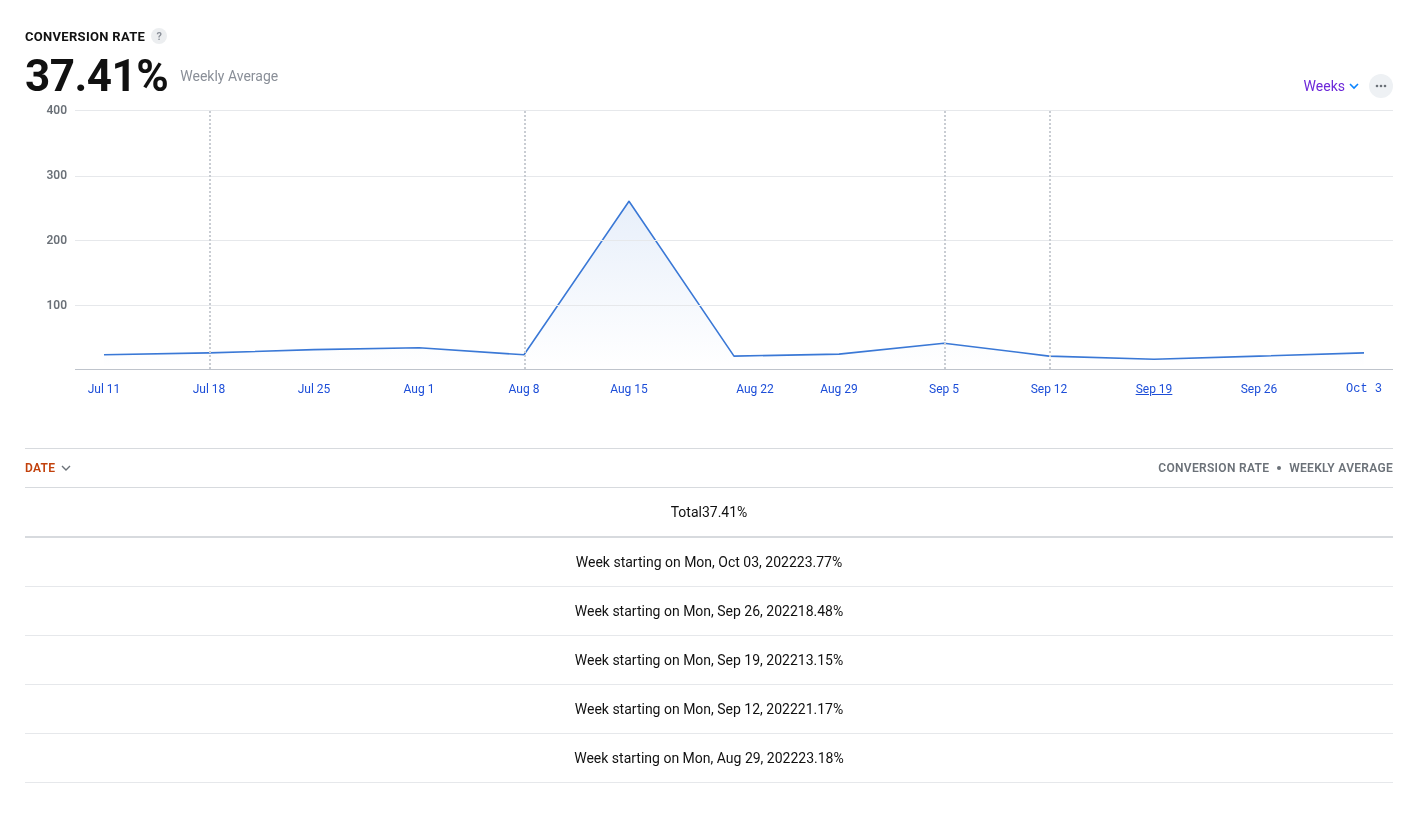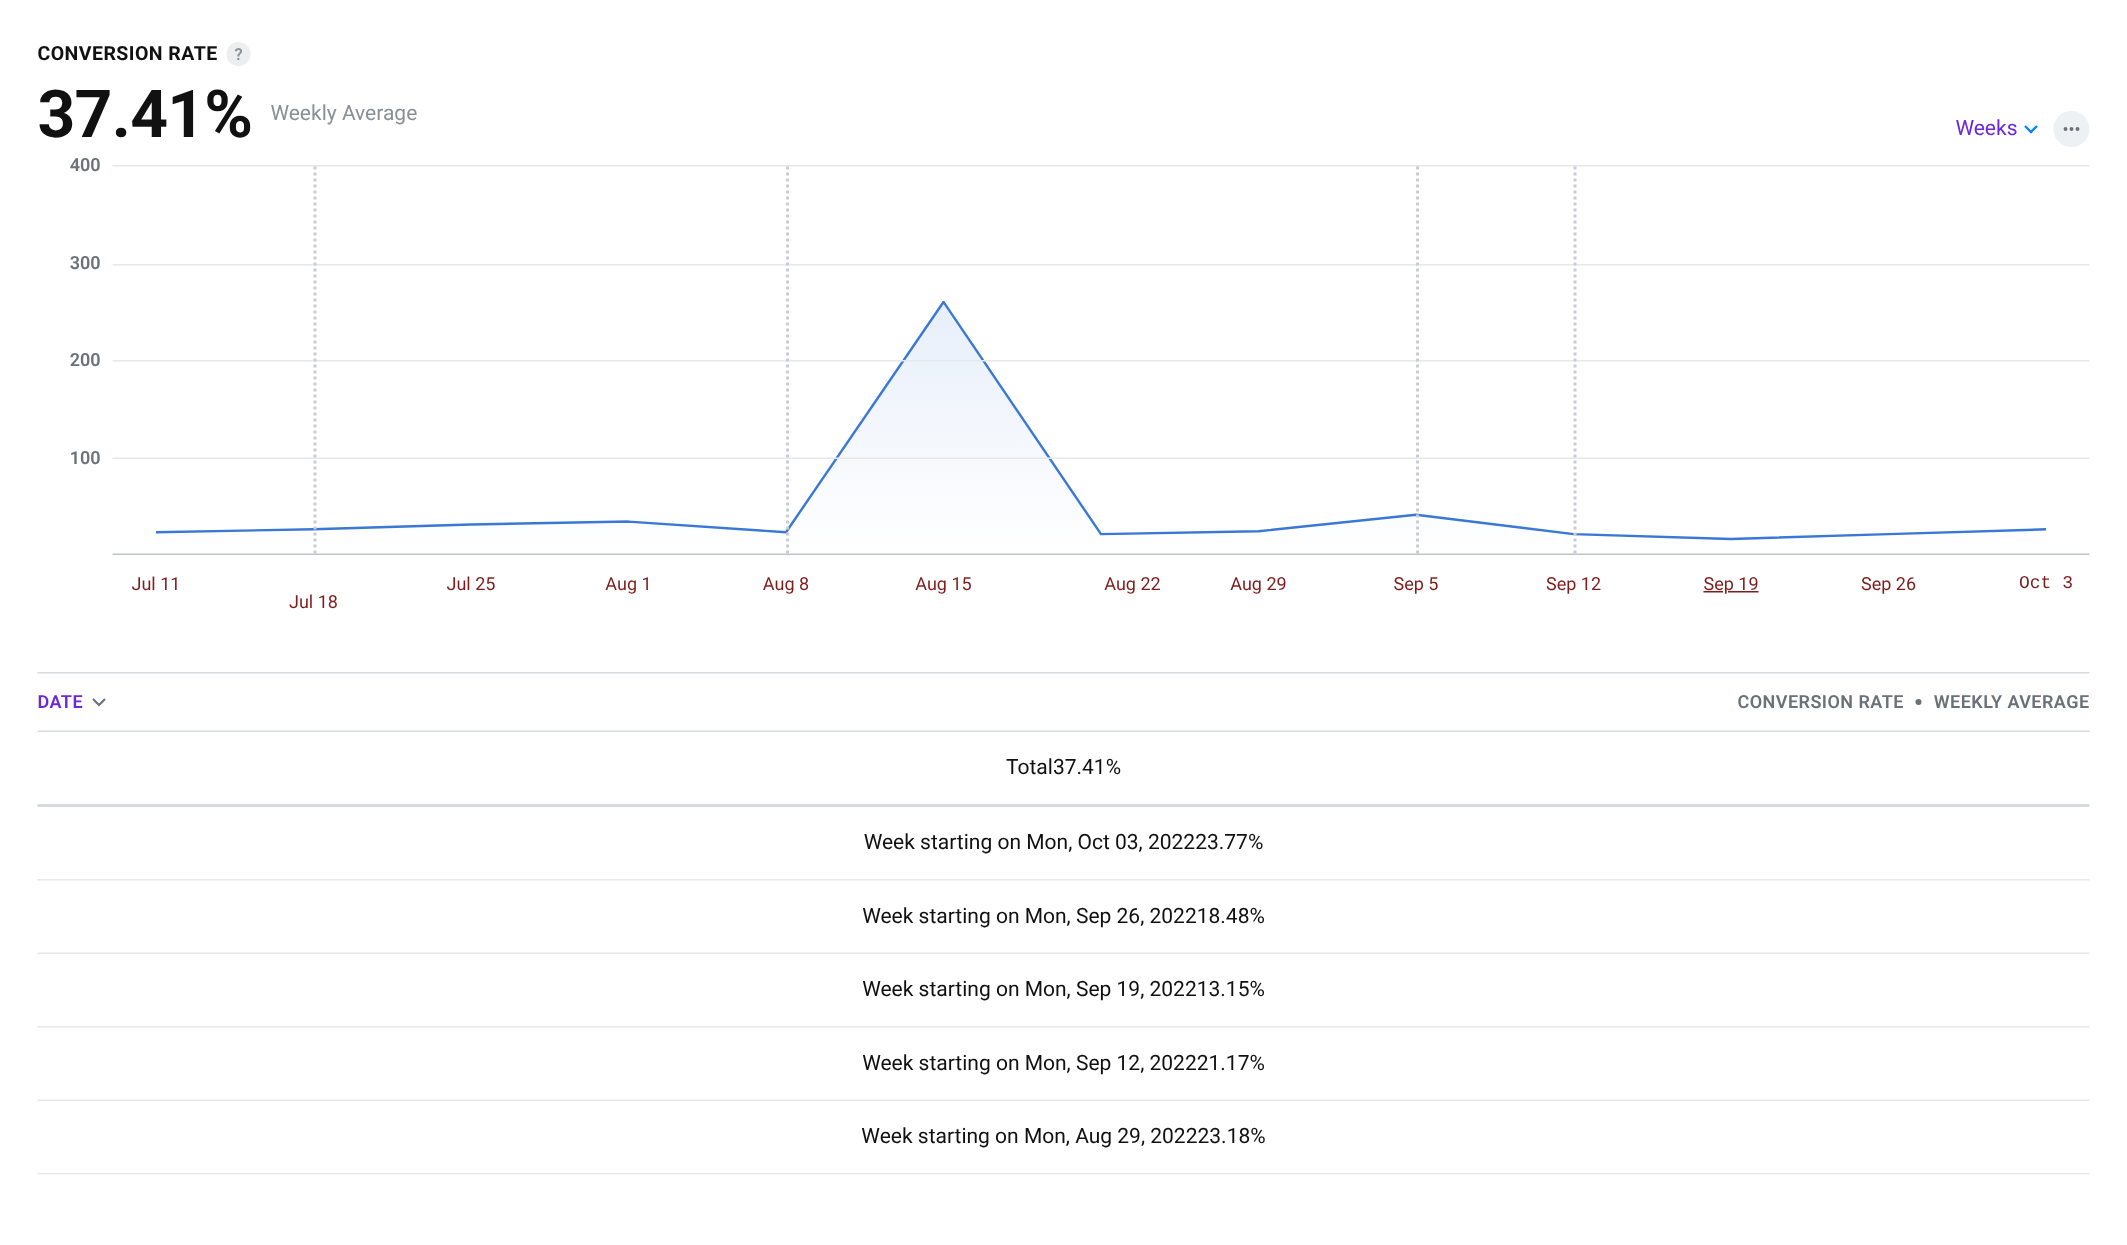--- a/index.html
+++ b/index.html
@@ -19,26 +19,26 @@
   .more { width:24px; height:24px; border-radius:50%; background:#eef1f4; display:flex; align-items:center; justify-content:center; cursor:pointer; }
   .more svg { width:14px; height:14px; }
 
   .chart { position:relative; height:290px; margin-top:8px; }
   .plot { position:absolute; left:50px; right:0; top:0; bottom:30px; border-top:1px solid #e6e8eb; border-bottom:1px solid #bfc4cc; }
   .gridline { position:absolute; left:0; right:0; height:0; border-top:1px solid #e6e8eb; }
   .vline { position:absolute; top:0; bottom:0; width:0; border-left:2px dotted #c9cdd3; }
   .ylabels { position:absolute; left:0; top:0; bottom:30px; width:46px; }
   .ylab { position:absolute; right:4px; font-size:12px; color:#6b7178; transform:translateY(-50%); font-weight:600;}
   .xlabels { position:absolute; left:50px; right:0; bottom:0; height:26px; }
-  .xlab { position:absolute; top:8px; font-size:12px; color:#7f1d1d; transform:translateX(-50%); white-space:nowrap; }
+  .xlab { position:absolute; top:8px; font-size:12px; color:#1d4ed8; transform:translateX(-50%); white-space:nowrap; }
   svg.lines { position:absolute; left:0; top:0; width:100%; height:100%; overflow:visible; }
 
   .table { margin-top:48px; }
   .thead { display:flex; justify-content:space-between; align-items:center; border-top:1px solid #d7dade; border-bottom:1px solid #d7dade; padding:12px 0; }
-  .th-left { display:flex; align-items:center; gap:6px; font-size:12px; font-weight:600; color:#6d28d9; letter-spacing:0.3px; cursor:pointer;}
+  .th-left { display:flex; align-items:center; gap:6px; font-size:12px; font-weight:600; color:#c2410c; letter-spacing:0.3px; cursor:pointer;}
   .th-left svg { width:10px; height:10px; }
   .th-right { font-size:12px; font-weight:600; color:#6b7178; letter-spacing:0.3px; display:flex; align-items:center; gap:8px;}
   .dot { width:4px; height:4px; border-radius:50%; background:#6b7178; display:inline-block;}
   .row { display:flex; justify-content:center; align-items:center; border-bottom:1px solid #e6e8eb; padding:16px 0; font-size:14px; color:#111;}
   .row.total { font-weight:400; border-bottom:2px solid #d7dade;}
   .row .val { color:#111; }
 </style>
 </head>
 <body>
 
@@ -93,21 +93,21 @@
     <div class="gridline" style="top: 75%;"></div>
         <div class="gridline" style="top: 50%;"></div>
         <div class="gridline" style="top: 25%;"></div>
         <div class="vline" style="left: 10.1667%;"></div>
         <div class="vline" style="left: 34.0667%;"></div>
         <div class="vline" style="left: 65.9333%;"></div>
         <div class="vline" style="left: 73.9%;"></div>
       </div>
     <div class="xlabels" id="xlabels">
         <div class="xlab" style="left: 2.2%;">Jul 11</div>
-        <div class="xlab" style="left: 10.1667%; margin-top: 12px;">Jul 18</div>
+        <div class="xlab" style="left: 10.1667%;">Jul 18</div>
         <div class="xlab" style="left: 18.1333%;">Jul 25</div>
         <div class="xlab" style="left: 26.1%;">Aug 1</div>
         <div class="xlab" style="left: 34.0667%;">Aug 8</div>
         <div class="xlab" style="left: 42.0333%;">Aug 15</div>
         <div class="xlab" style="left: 50%; margin-left: 21px;">Aug 22</div>
         <div class="xlab" style="left: 57.9667%;">Aug 29</div>
         <div class="xlab" style="left: 65.9333%;">Sep 5</div>
         <div class="xlab" style="left: 73.9%;">Sep 12</div>
         <div class="xlab" style="left: 81.8667%; text-decoration: underline;">Sep 19</div>
         <div class="xlab" style="left: 89.8333%;">Sep 26</div>

